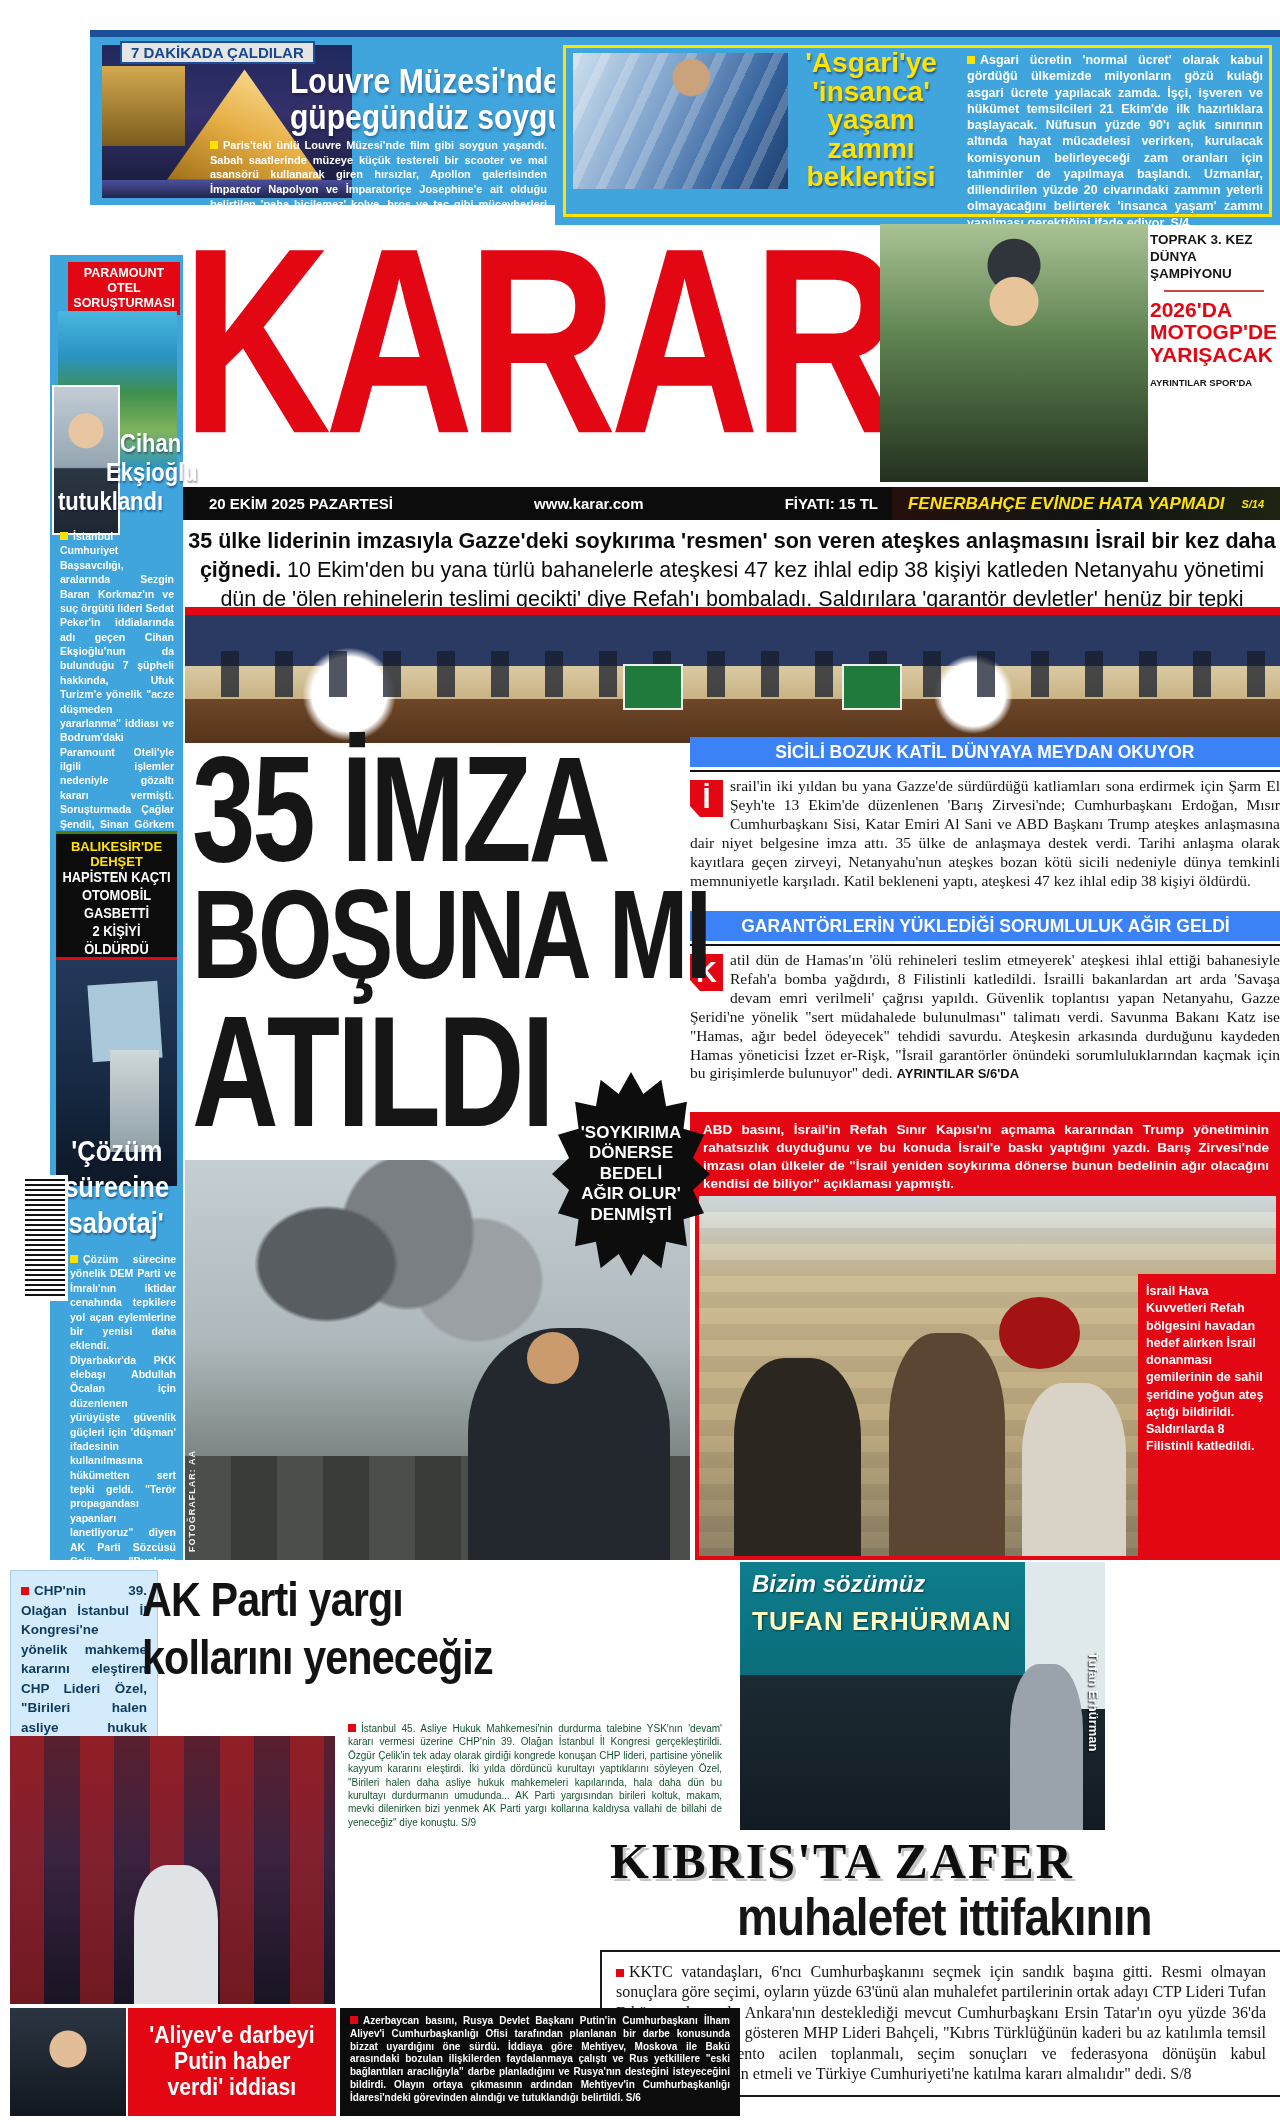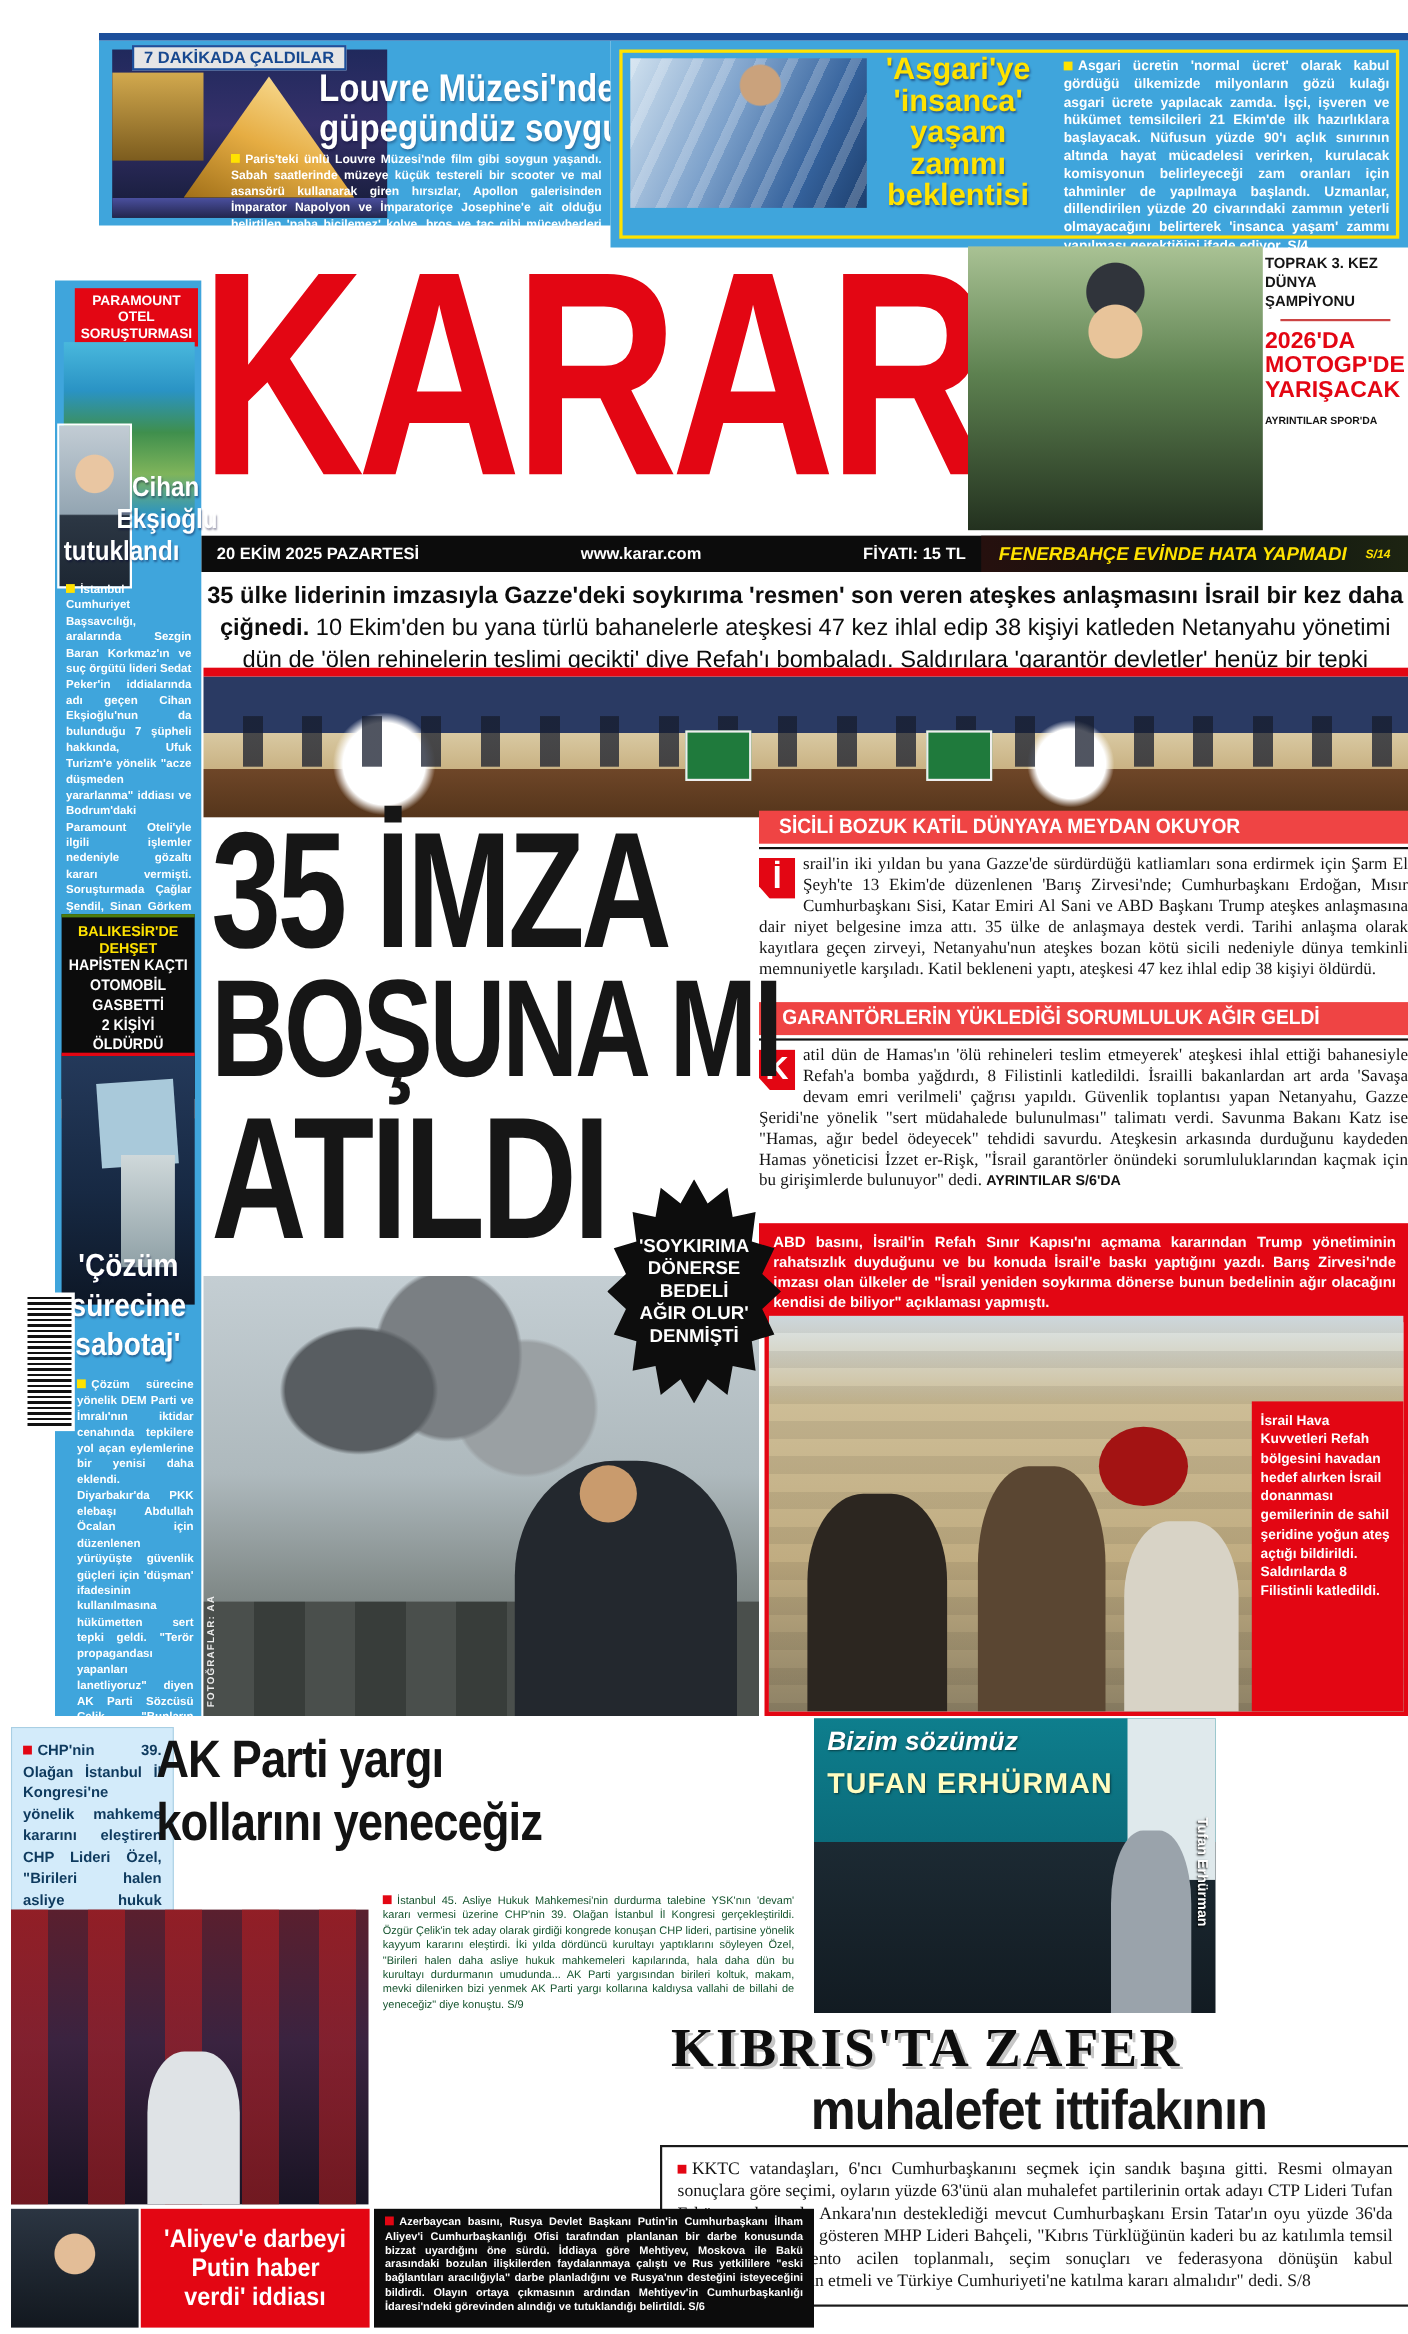--- a/index.html
+++ b/index.html
@@ -44,22 +44,22 @@
 
   .dek{font-size:21.5px;line-height:1.36;text-align:center;color:#0c0c0c;font-weight:500}
   .dek b{font-weight:800}
 
   
   .giant{position:absolute;font-weight:bold;color:#161616;letter-spacing:-4px;line-height:.9;
          transform:scaleX(.76);transform-origin:left top;white-space:nowrap;z-index:3}
 
   
   .bar-wrap{border-bottom:2px solid #111;padding-bottom:3px}
-  .bar-head{background:#ef4444;color:#fff;font-weight:bold;font-size:19px;height:30px;line-height:30px;
-            text-align:left}
+  .bar-head{background:#3b82f6;color:#fff;font-weight:bold;font-size:19px;height:30px;line-height:30px;
+            text-align:center}
   .bar-head span{display:inline-block;transform:scaleX(.92);transform-origin:center;white-space:nowrap}
   .serif-body{font-family:"Liberation Serif",serif;font-size:15.5px;line-height:1.22;color:#141414;text-align:justify}
   .dropcap{float:left;width:33px;height:37px;background:#e30613;color:#fff;font-weight:bold;font-size:29px;
            text-align:center;line-height:37px;margin:3px 7px 0 0;font-family:"Liberation Sans",sans-serif;
            clip-path:polygon(0 0,100% 0,100% 100%,30% 100%,0 70%)}
   .more{font-family:"Liberation Sans",sans-serif;font-weight:bold;font-size:13px}
   .rednote{background:#e30613;color:#fff;font-weight:bold;font-size:13.5px;line-height:1.33;padding:9px 13px;text-align:justify}
   .starburst{position:absolute;z-index:5;background:#0d0d0d;color:#fff;display:flex;flex-direction:column;
              align-items:center;justify-content:center;text-align:center;font-weight:bold;font-size:17px;line-height:1.2;
              clip-path:polygon(100% 50%,89.2% 57.8%,96.2% 69.2%,83.2% 72.2%,85.4% 85.4%,72.2% 83.2%,69.2% 96.2%,57.8% 89.2%,50% 100%,42.2% 89.2%,30.8% 96.2%,27.8% 83.2%,14.6% 85.4%,16.8% 72.2%,3.8% 69.2%,10.8% 57.8%,0% 50%,10.8% 42.2%,3.8% 30.8%,16.8% 27.8%,14.6% 14.6%,27.8% 16.8%,30.8% 3.8%,42.2% 10.8%,50% 0%,57.8% 10.8%,69.2% 3.8%,72.2% 16.8%,85.4% 14.6%,83.2% 27.8%,96.2% 30.8%,89.2% 42.2%)}
@@ -201,21 +201,21 @@
     <div class="tt1">TOPRAK 3. KEZ</div>
     <div class="tt1">DÜNYA ŞAMPİYONU</div>
     <div class="tt-div"></div>
     <div class="tt2">2026'DA</div>
     <div class="tt2">MOTOGP'DE</div>
     <div class="tt2">YARIŞACAK</div>
     <div class="tt3">AYRINTILAR SPOR'DA</div>
   </div>
 
   <div class="abs infobar" style="left:183px;top:487px;width:1097px;height:33px">
-    <span style="margin-left:14px">20 EKİM 2025 PAZARTESİ</span>
+    <span style="margin-left:26px">20 EKİM 2025 PAZARTESİ</span>
     <span class="sp"></span>
     <span>www.karar.com</span>
     <span class="sp"></span>
     <span style="margin-right:14px">FİYATI: 15 TL</span>
     <span class="flash">
       <span>FENERBAHÇE EVİNDE HATA YAPMADI</span>
       <span class="pg">S/14</span>
     </span>
   </div>
 

